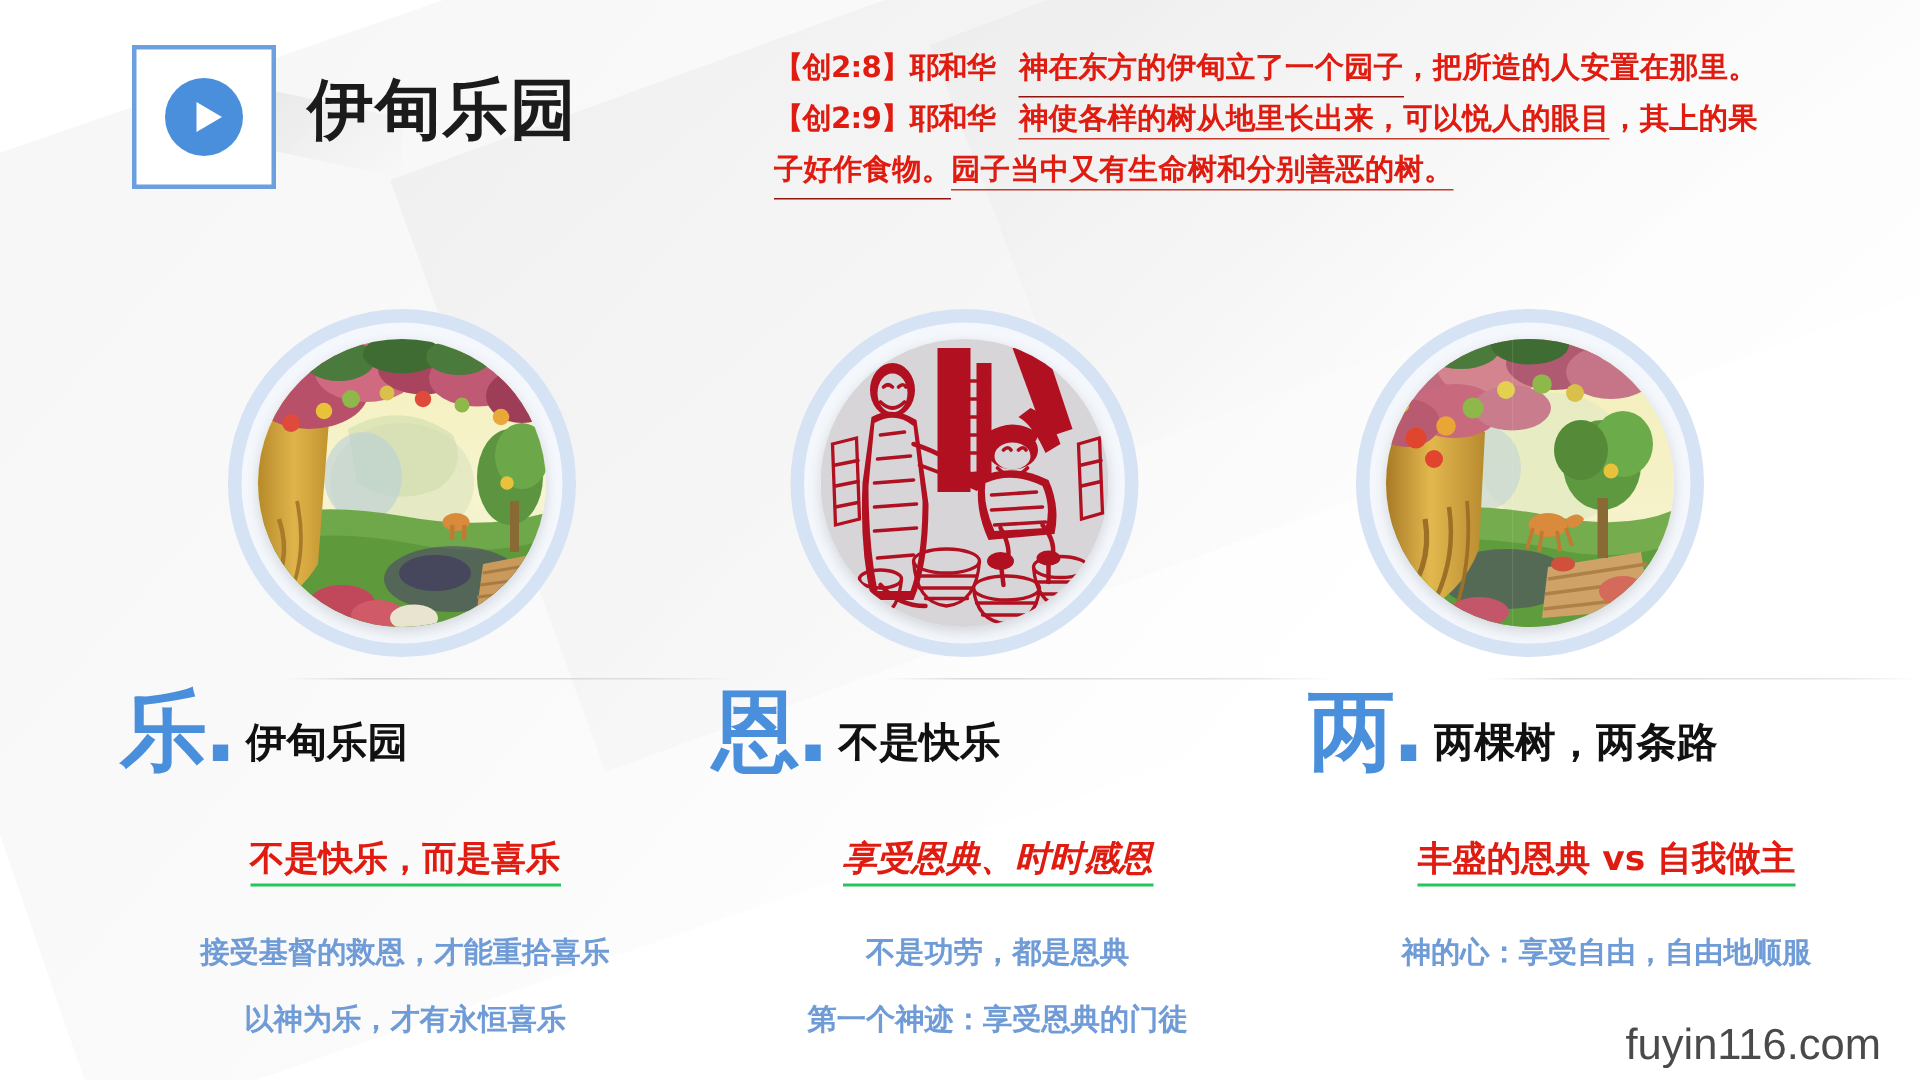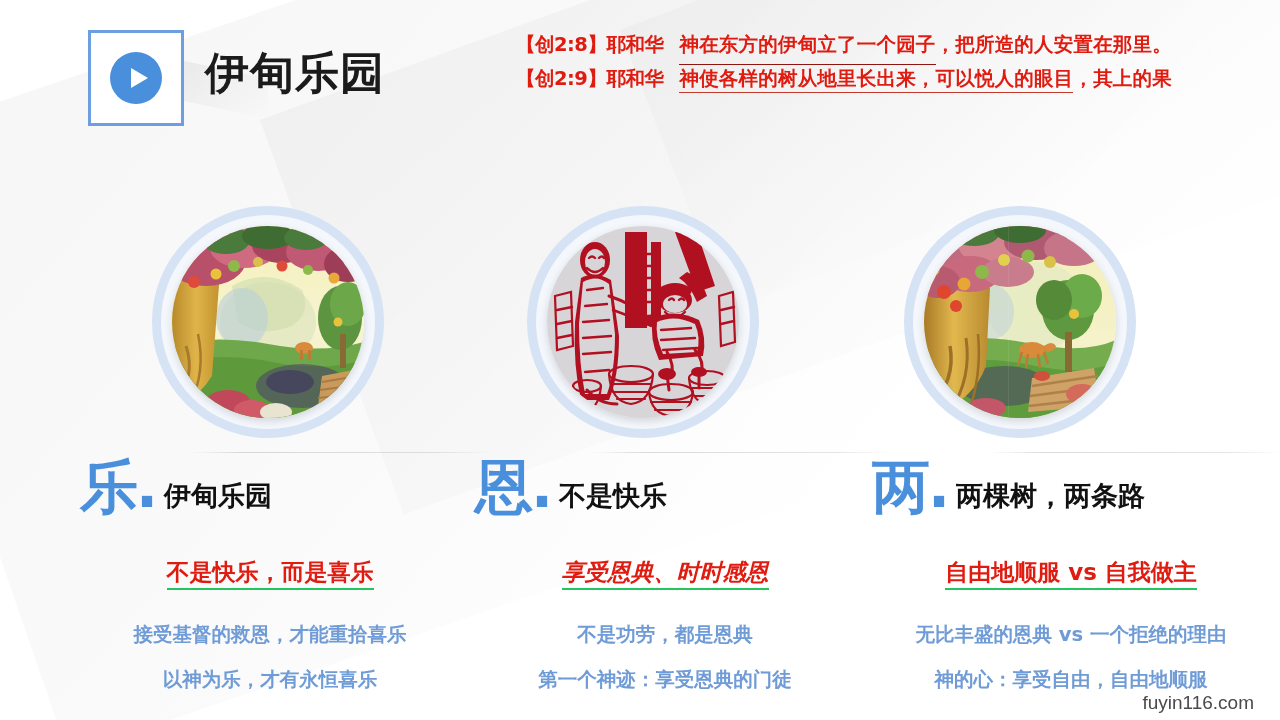--- a/index.html
+++ b/index.html
@@ -233,21 +233,21 @@
     line-height: 45px;
     text-align: center;
     white-space: nowrap;
   }
 
   
   .watermark {
     position: absolute;
     right: 26px;
     bottom: 6px;
-    font-size: 19px;
+    font-size: 29px;
     color: #4a4a4a;
     font-family: "Liberation Sans", sans-serif;
     letter-spacing: 0px;
     z-index: 5;
   }
 </style>
 </head>
 <body>
 
 <div class="bg-layer">
@@ -267,20 +267,23 @@
   </div>
 
   <div class="deck-title">伊甸乐园</div>
 
   <div class="scripture">
     <div>
       <span class="ref">【创2:8】耶和华</span><span class="gap"></span><span class="u">神在东方的伊甸立了一个园子</span><span>，把所造的人安置在那里。</span>
     </div>
     <div>
       <span class="ref">【创2:9】耶和华</span><span class="gap"></span><span class="u2">神使各样的树从地里长出来，可以悦人的眼目</span><span>，其上的果</span>
+    </div>
+    <div>
+      <span class="u">子好作食物。</span><span class="u2">园子当中又有生命树和分别善恶的树。</span>
     </div>
   </div>
 
   <div class="circle-wrap" style="left:152px; top:206px;">
     <div class="circle-ring"></div>
     <div class="circle-img">
       <svg width="192" height="192" viewBox="0 0 192 192" xmlns="http://www.w3.org/2000/svg">
         <defs>
           <linearGradient id="sky1" x1="0" y1="0" x2="0" y2="1">
             <stop offset="0%" stop-color="#f4f0bc"></stop>
@@ -492,23 +495,22 @@
   </div>
 
   <div class="col" style="left:862px; width:418px;">
     <div class="col-divider" style="left:128px; width:290px;"></div>
     <div class="head-row" style="left:10px;">
       <span class="big-char">两</span>
       <span class="big-dot">.</span>
       <span class="head-label">两棵树，两条路</span>
     </div>
     <div class="red-line" style="left:0; width:418px;">
-      <span>自由地顺服 vs 自我做主</span>
+      <span>丰盛的恩典 vs 自我做主</span>
     </div>
     <div class="blue-lines" style="left:0; width:418px;">
-      <div>无比丰盛的恩典 vs 一个拒绝的理由</div>
       <div>神的心：享受自由，自由地顺服</div>
     </div>
   </div>
 
   <div class="watermark">fuyin116.com</div>
 
 </div>
 
 </body></html>

